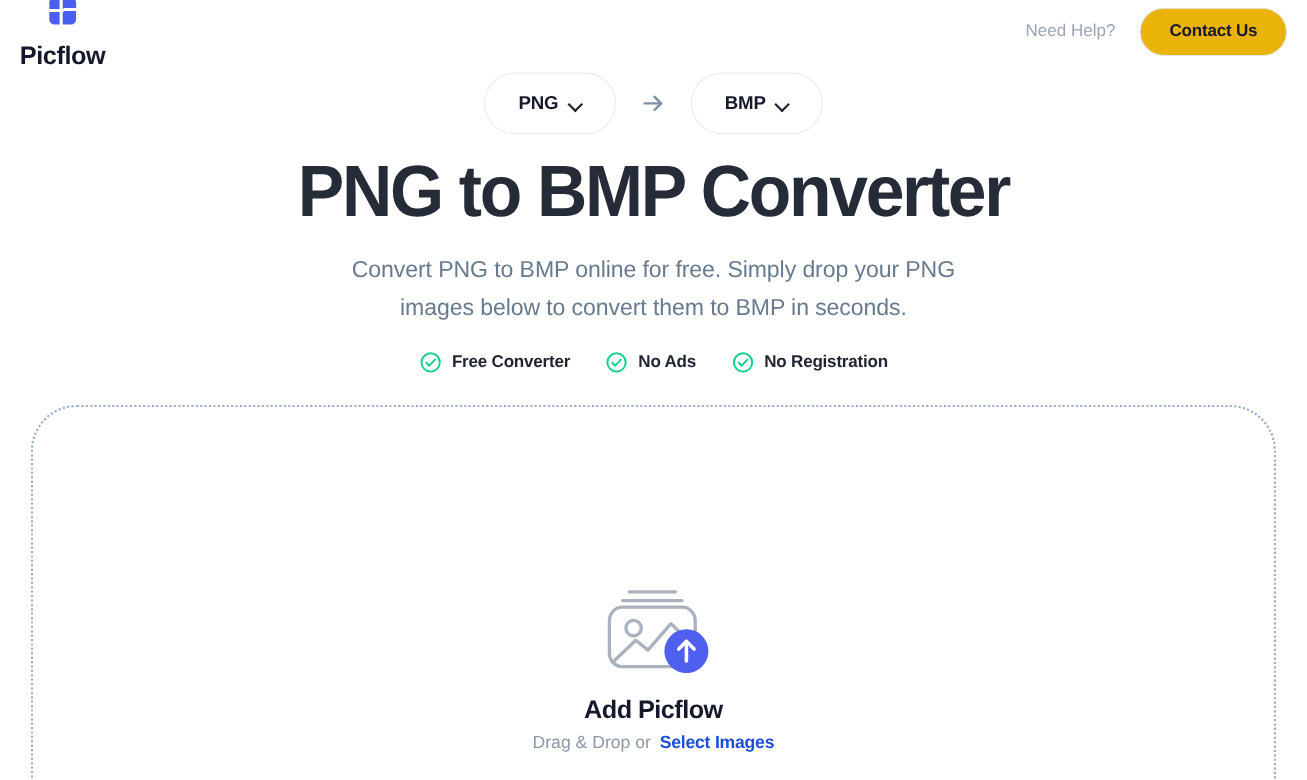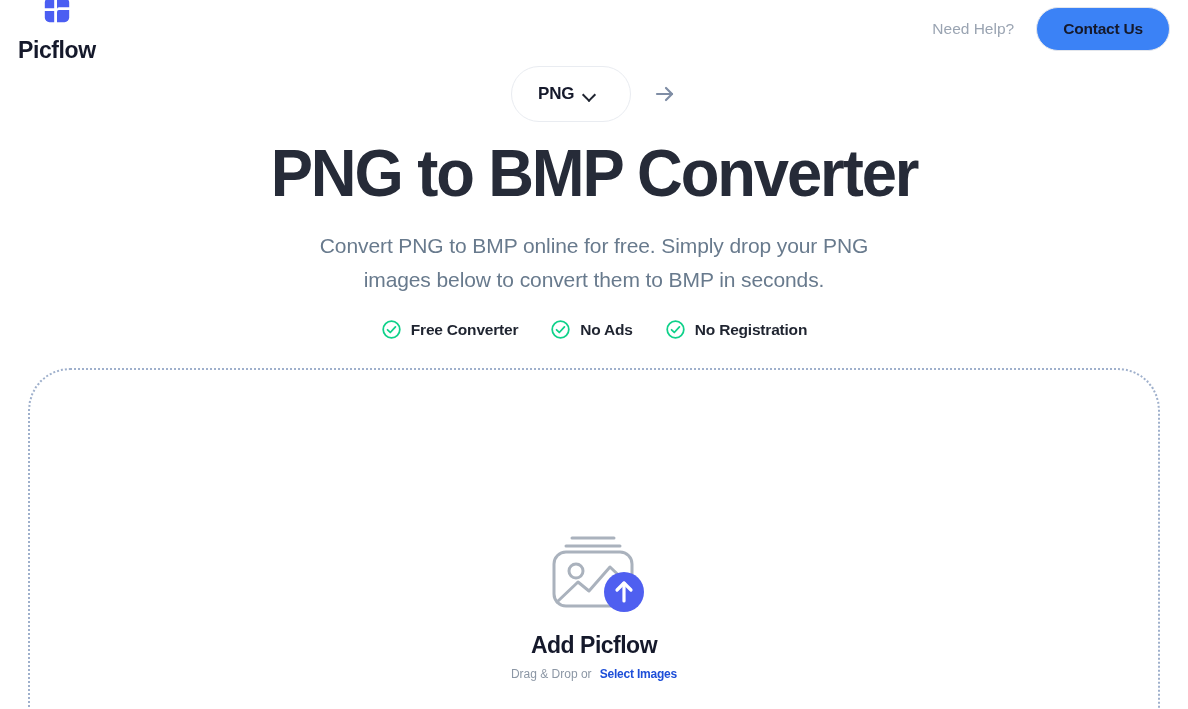--- a/index.html
+++ b/index.html
@@ -56,21 +56,21 @@
 
   .need-help {
     font-size: 15.5px;
     color: #9aa4b2;
     font-weight: 400;
     white-space: nowrap;
   }
 
   .contact-btn {
     border: 1px solid #e3e6ec;
-    background: #3b82f6;
+    background: #eab308;
     border-radius: 999px;
     padding: 12px 26px;
     font-size: 15.5px;
     font-weight: 700;
     color: #15192b;
     font-family: "Liberation Sans", sans-serif;
     letter-spacing: -0.2px;
     cursor: pointer;
     white-space: nowrap;
   }
@@ -90,20 +90,21 @@
   }
 
   .format-pill {
     border: 1px solid #e9ecf1;
     background: #ffffff;
     border-radius: 999px;
     min-width: 120px;
     height: 56px;
     display: inline-flex;
     align-items: center;
+    justify-content: center;
     gap: 10px;
     padding: 0 26px;
     cursor: pointer;
     font-family: "Liberation Sans", sans-serif;
   }
 
   .format-pill .fmt-label {
     font-size: 17px;
     font-weight: 700;
     color: #15192b;
@@ -210,21 +211,21 @@
 
   .add-images-title {
     font-size: 23px;
     font-weight: 700;
     color: #15192b;
     letter-spacing: -0.5px;
     margin-bottom: 8px;
   }
 
   .drag-line {
-    font-size: 12px;
+    font-size: 16px;
     color: #8c97a5;
     display: flex;
     align-items: flex-end;
     gap: 8px;
     font-weight: 400;
   }
 
   .select-link {
     color: #1d4ed8;
     font-weight: 700;
@@ -266,20 +267,24 @@
       <span class="chev"></span>
     </div>
 
     <span class="fmt-arrow">
       <svg viewBox="0 0 24 24" width="24" height="24" fill="none" stroke="#7f8da5" stroke-width="2.2" stroke-linecap="round" stroke-linejoin="round" aria-hidden="true">
         <line x1="4" y1="12" x2="19" y2="12"></line>
         <polyline points="13,6 19,12 13,18"></polyline>
       </svg>
     </span>
 
+    <div class="format-pill">
+      <span class="fmt-label">BMP</span>
+      <span class="chev"></span>
+    </div>
 
   </div>
 
   <h1 class="title">PNG to BMP Converter</h1>
 
   <p class="subtitle">Convert PNG to BMP online for free. Simply drop your PNG images below to convert them to BMP in seconds.</p>
 
   <div class="features">
 
     <div class="feature">

